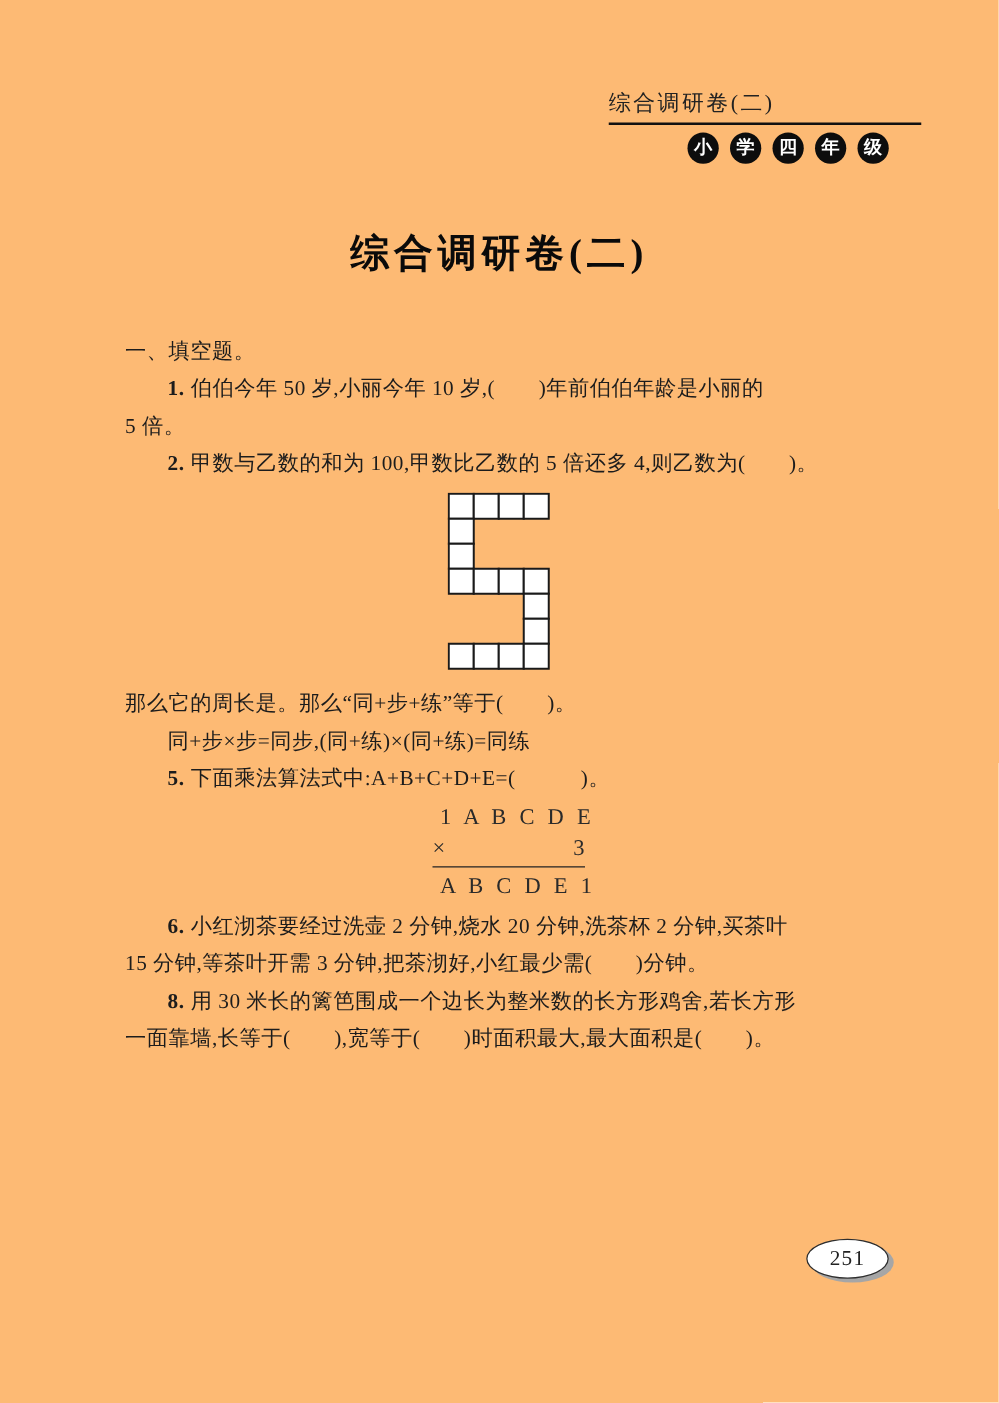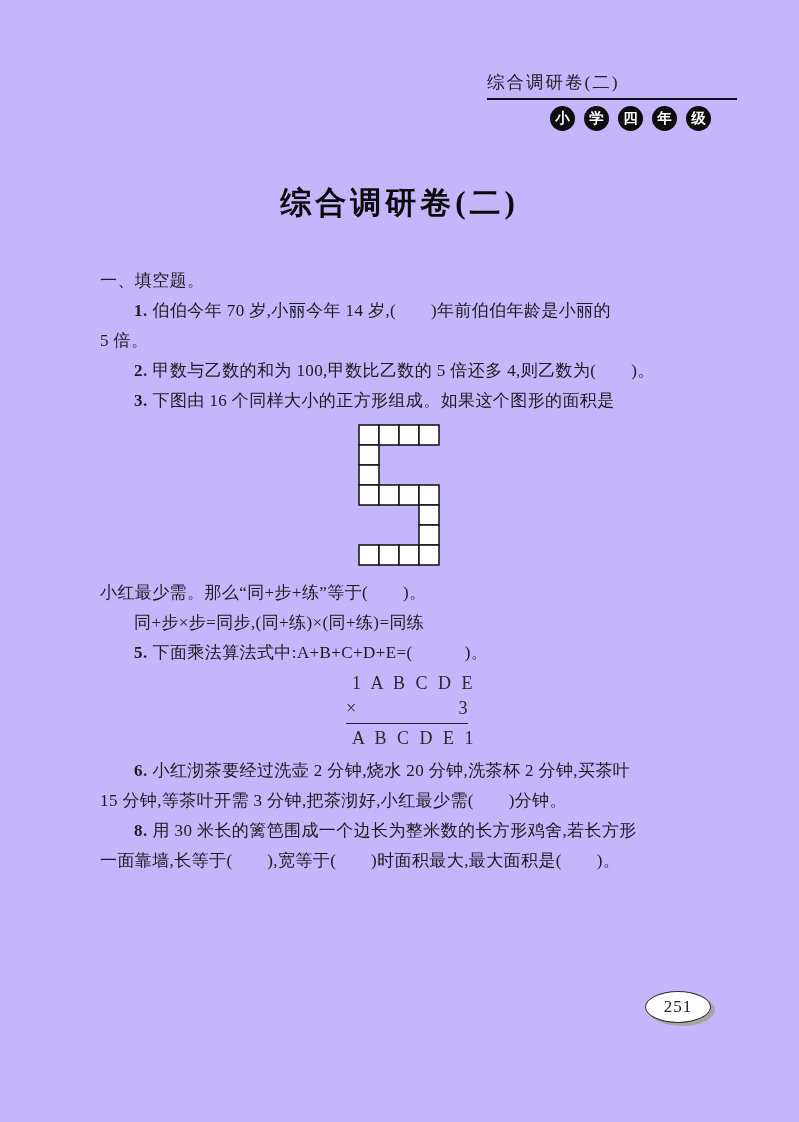--- a/index.html
+++ b/index.html
@@ -1,20 +1,20 @@
 <!DOCTYPE html>
 <html><head>
 <meta charset="utf-8">
 <style>
   html, body { margin: 0; padding: 0; background: #ffffff; }
   .page {
     position: relative;
     width: 799px;
     height: 1122px;
-    background: #c4b5fd;
+    background: #fdba74;
     overflow: hidden;
     font-family: "Liberation Serif", "DejaVu Serif", serif;
     color: #1c1c1c;
   }
 
   
   .hdr {
     position: absolute;
     top: 70px;
     right: 62px;
@@ -145,26 +145,25 @@
       <span class="badge">级</span>
     </div>
   </div>
 
   <div class="main-title">综合调研卷(二)</div>
 
   <div class="body-col">
 
     <div class="line bold">一、填空题。</div>
 
-    <div class="line indent"><span class="qnum">1.</span><span>伯伯今年 70 岁,小丽今年 14 岁,(　　)年前伯伯年龄是小丽的</span></div>
+    <div class="line indent"><span class="qnum">1.</span><span>伯伯今年 50 岁,小丽今年 10 岁,(　　)年前伯伯年龄是小丽的</span></div>
     <div class="line">5 倍。</div>
 
     <div class="line indent"><span class="qnum">2.</span><span>甲数与乙数的和为 100,甲数比乙数的 5 倍还多 4,则乙数为(　　)。</span></div>
 
-    <div class="line indent"><span class="qnum">3.</span><span>下图由 16 个同样大小的正方形组成。如果这个图形的面积是</span></div>
 
     <div class="figure-wrap">
       <svg xmlns="http://www.w3.org/2000/svg" viewBox="0 0 82 142" width="82" height="142">
           <rect x="1" y="1" width="20" height="20" fill="#ffffff" stroke="#1a1a1a" stroke-width="1.6"></rect>
           <rect x="21" y="1" width="20" height="20" fill="#ffffff" stroke="#1a1a1a" stroke-width="1.6"></rect>
           <rect x="41" y="1" width="20" height="20" fill="#ffffff" stroke="#1a1a1a" stroke-width="1.6"></rect>
           <rect x="61" y="1" width="20" height="20" fill="#ffffff" stroke="#1a1a1a" stroke-width="1.6"></rect>
           <rect x="1" y="21" width="20" height="20" fill="#ffffff" stroke="#1a1a1a" stroke-width="1.6"></rect>
           <rect x="1" y="41" width="20" height="20" fill="#ffffff" stroke="#1a1a1a" stroke-width="1.6"></rect>
           <rect x="1" y="61" width="20" height="20" fill="#ffffff" stroke="#1a1a1a" stroke-width="1.6"></rect>
@@ -173,21 +172,21 @@
           <rect x="61" y="61" width="20" height="20" fill="#ffffff" stroke="#1a1a1a" stroke-width="1.6"></rect>
           <rect x="61" y="81" width="20" height="20" fill="#ffffff" stroke="#1a1a1a" stroke-width="1.6"></rect>
           <rect x="61" y="101" width="20" height="20" fill="#ffffff" stroke="#1a1a1a" stroke-width="1.6"></rect>
           <rect x="1" y="121" width="20" height="20" fill="#ffffff" stroke="#1a1a1a" stroke-width="1.6"></rect>
           <rect x="21" y="121" width="20" height="20" fill="#ffffff" stroke="#1a1a1a" stroke-width="1.6"></rect>
           <rect x="41" y="121" width="20" height="20" fill="#ffffff" stroke="#1a1a1a" stroke-width="1.6"></rect>
           <rect x="61" y="121" width="20" height="20" fill="#ffffff" stroke="#1a1a1a" stroke-width="1.6"></rect>
         </svg>
     </div>
 
-    <div class="line">小红最少需。那么“同+步+练”等于(　　)。</div>
+    <div class="line">那么它的周长是。那么“同+步+练”等于(　　)。</div>
     <div class="line indent">同+步×步=同步,(同+练)×(同+练)=同练</div>
 
     <div class="line indent"><span class="qnum">5.</span><span>下面乘法算法式中:A+B+C+D+E=(　　　)。</span></div>
 
     <div class="mult">
       <div class="mult-top">1 A B C D E</div>
       <div class="mult-op-row">
         <span>×</span>
         <span>3</span>
       </div>

